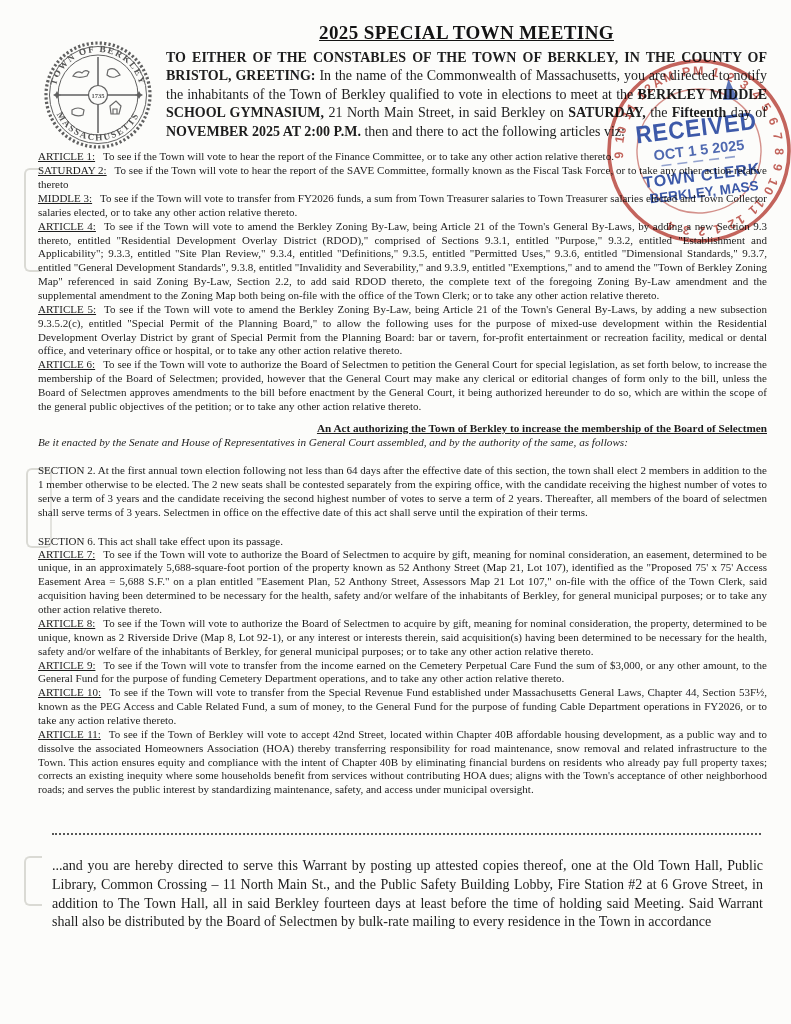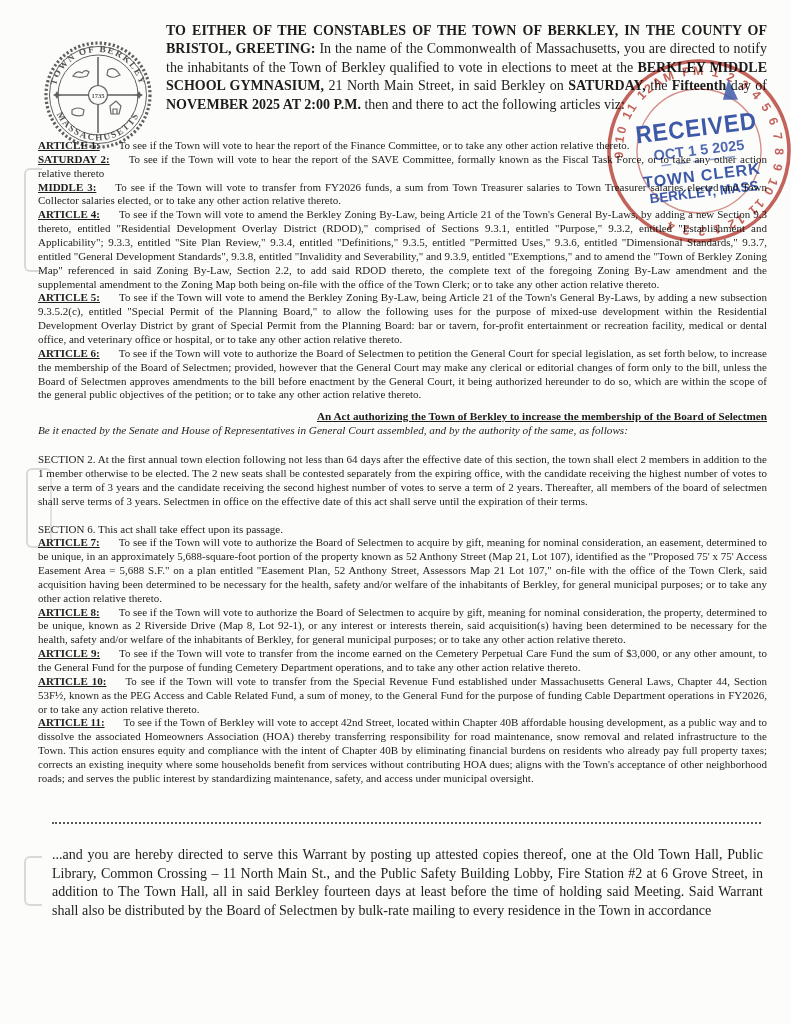--- a/index.html
+++ b/index.html
@@ -14,21 +14,21 @@
   .header-text { margin-left:128px; min-height:108px; }
   .title {
     margin:0 0 5px 0; text-align:center; font-size:19px; font-weight:bold;
     text-decoration:underline; letter-spacing:.4px; color:#141414;
   }
   .intro { margin:0; font-size:14px; line-height:1.32; text-align:justify; }
   .b { font-weight:bold; }
 
   
   .article { margin:0; font-size:11px; line-height:1.26; text-align:justify; }
-  .alabel { font-weight:bold; text-decoration:underline; margin-right:19px; }
+  .alabel { font-weight:normal; text-decoration:underline; margin-right:8px; }
   .articles-block { margin-top:9px; }
 
   .act-heading {
     margin:8px 0 0 0; font-size:11.2px; font-weight:bold;
     text-decoration:underline; text-align:right;
   }
   .enacting { margin:1px 0 0 0; font-size:11.2px; font-style:italic; line-height:1.3; }
   .section { margin:14px 0 0 0; font-size:11px; line-height:1.28; text-align:justify; }
   .section.wide { }
 
@@ -111,20 +111,21 @@
       <text x="99" y="103" text-anchor="middle" font-size="14.5" font-weight="bold" fill="#2e4da6" opacity=".9">OCT 1 5 2025</text>
       <line x1="60" y1="109" x2="138" y2="109" stroke="#2e4da6" stroke-width="1.6" stroke-dasharray="10 6" opacity=".55"></line>
       <text x="99" y="129" text-anchor="middle" font-size="16" font-weight="bold" letter-spacing="1" fill="#2e4da6">TOWN CLERK</text>
       <text x="99" y="145" text-anchor="middle" font-size="13.5" font-weight="bold" fill="#2e4da6">BERKLEY, MASS</text>
     </svg>
   </div>
 
   <div class="content">
 
     <div class="header-text">
+      <h1 class="title">2025 SPECIAL TOWN MEETING</h1>
       <p class="intro"><span class="b">TO EITHER OF THE CONSTABLES OF THE TOWN OF BERKLEY, IN THE COUNTY OF BRISTOL, GREETING: </span><span>In the name of the Commonwealth of Massachusetts, you are directed to notify the inhabitants of the Town of Berkley qualified to vote in elections to meet at the </span><span class="b">BERKLEY MIDDLE SCHOOL GYMNASIUM, </span><span>21 North Main Street, in said Berkley on </span><span class="b">SATURDAY, </span><span>the </span><span class="b">Fifteenth </span><span>day of </span><span class="b">NOVEMBER 2025 AT 2:00 P.M. </span><span>then and there to act the following articles viz:</span></p>
     </div>
 
     <div class="articles-block">
       <p class="article"><span class="alabel">ARTICLE 1:</span><span>To see if the Town will vote to hear the report of the Finance Committee, or to take any other action relative thereto.</span></p>
       <p class="article"><span class="alabel">SATURDAY 2:</span><span>To see if the Town will vote to hear the report of the SAVE Committee, formally known as the Fiscal Task Force, or to take any other action relative thereto</span></p>
       <p class="article"><span class="alabel">MIDDLE 3:</span><span>To see if the Town will vote to transfer from FY2026 funds, a sum from Town Treasurer salaries to Town Treasurer salaries elected and Town Collector salaries elected, or to take any other action relative thereto.</span></p>
       <p class="article"><span class="alabel">ARTICLE 4:</span><span>To see if the Town will vote to amend the Berkley Zoning By-Law, being Article 21 of the Town's General By-Laws, by adding a new Section 9.3 thereto, entitled "Residential Development Overlay District (RDOD)," comprised of Sections 9.3.1, entitled "Purpose," 9.3.2, entitled "Establishment and Applicability"; 9.3.3, entitled "Site Plan Review," 9.3.4, entitled "Definitions," 9.3.5, entitled "Permitted Uses," 9.3.6, entitled "Dimensional Standards," 9.3.7, entitled "General Development Standards", 9.3.8, entitled "Invalidity and Severability," and 9.3.9, entitled "Exemptions," and to amend the "Town of Berkley Zoning Map" referenced in said Zoning By-Law, Section 2.2, to add said RDOD thereto, the complete text of the foregoing Zoning By-Law amendment and the supplemental amendment to the Zoning Map both being on-file with the office of the Town Clerk; or to take any other action relative thereto.</span></p>
       <p class="article"><span class="alabel">ARTICLE 5:</span><span>To see if the Town will vote to amend the Berkley Zoning By-Law, being Article 21 of the Town's General By-Laws, by adding a new subsection 9.3.5.2(c), entitled "Special Permit of the Planning Board," to allow the following uses for the purpose of mixed-use development within the Residential Development Overlay District by grant of Special Permit from the Planning Board: bar or tavern, for-profit entertainment or recreation facility, medical or dental office, and veterinary office or hospital, or to take any other action relative thereto.</span></p>
       <p class="article"><span class="alabel">ARTICLE 6:</span><span>To see if the Town will vote to authorize the Board of Selectmen to petition the General Court for special legislation, as set forth below, to increase the membership of the Board of Selectmen; provided, however that the General Court may make any clerical or editorial changes of form only to the bill, unless the Board of Selectmen approves amendments to the bill before enactment by the General Court, it being authorized hereunder to do so, which are within the scope of the general public objectives of the petition; or to take any other action relative thereto.</span></p>

